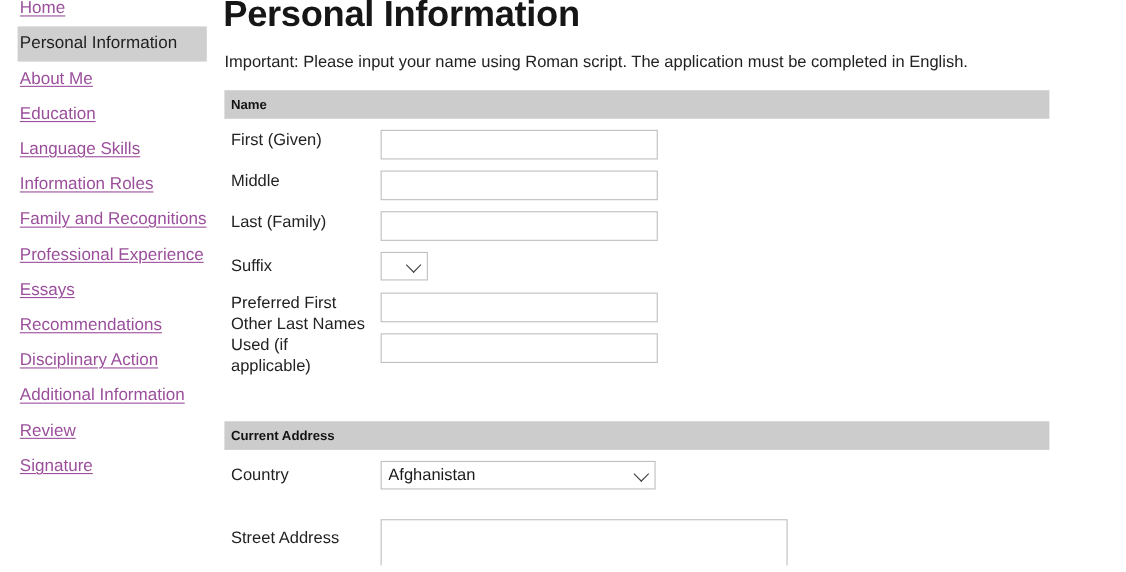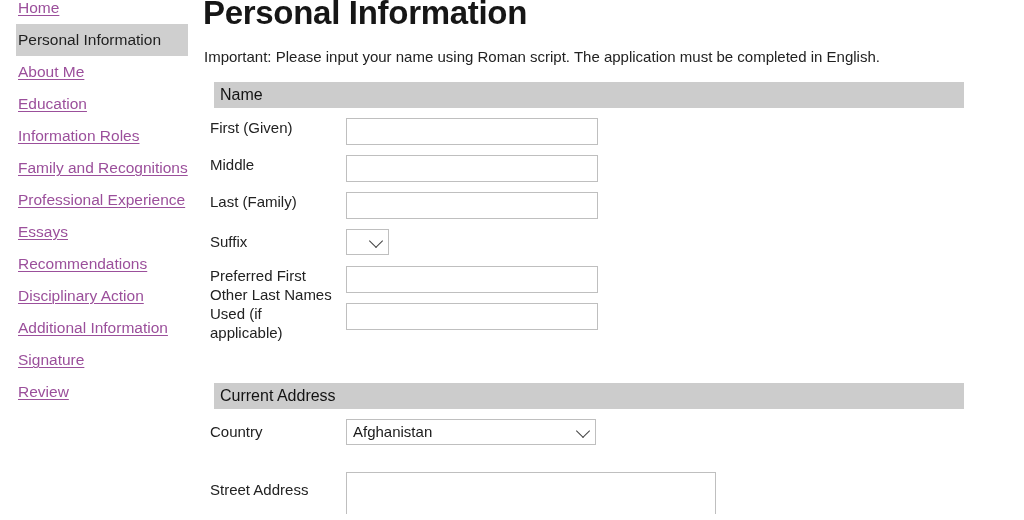--- a/index.html
+++ b/index.html
@@ -78,26 +78,26 @@
     left: 3px;
     top: 48px;
     font-size: 15px;
     color: #222222;
     white-space: nowrap;
     text-align: center;
   }
 
   .section-bar {
     position: absolute;
-    left: 13px;
+    left: 3px;
     width: 750px;
     height: 26px;
     background: #cccccc;
-    font-size: 16px;
-    font-weight: normal;
+    font-size: 12px;
+    font-weight: bold;
     color: #131313;
     line-height: 26px;
     padding-left: 6px;
     box-sizing: border-box;
   }
 
   .form-row {
     position: absolute;
     left: 3px;
     width: 750px;
@@ -183,29 +183,30 @@
 </head>
 <body>
 
 <div id="page">
 
   <nav id="sidebar">
       <a class="nav-item">Home</a>
       <a class="nav-item active">Personal Information</a>
       <a class="nav-item">About Me</a>
       <a class="nav-item">Education</a>
+      <a class="nav-item">Language Skills</a>
       <a class="nav-item">Information Roles</a>
       <a class="nav-item">Family and Recognitions</a>
       <a class="nav-item">Professional Experience</a>
       <a class="nav-item">Essays</a>
       <a class="nav-item">Recommendations</a>
       <a class="nav-item">Disciplinary Action</a>
       <a class="nav-item">Additional Information</a>
+      <a class="nav-item">Review</a>
       <a class="nav-item">Signature</a>
-      <a class="nav-item">Review</a>
     </nav>
 
   <div id="main">
 
     <h1 id="page-title">Personal Information</h1>
 
     <div id="intro-text">Important: Please input your name using Roman script. The application must be completed in English.</div>
 
     <div id="form-body">
         <div class="section-bar" style="top: 82px;">Name</div>

